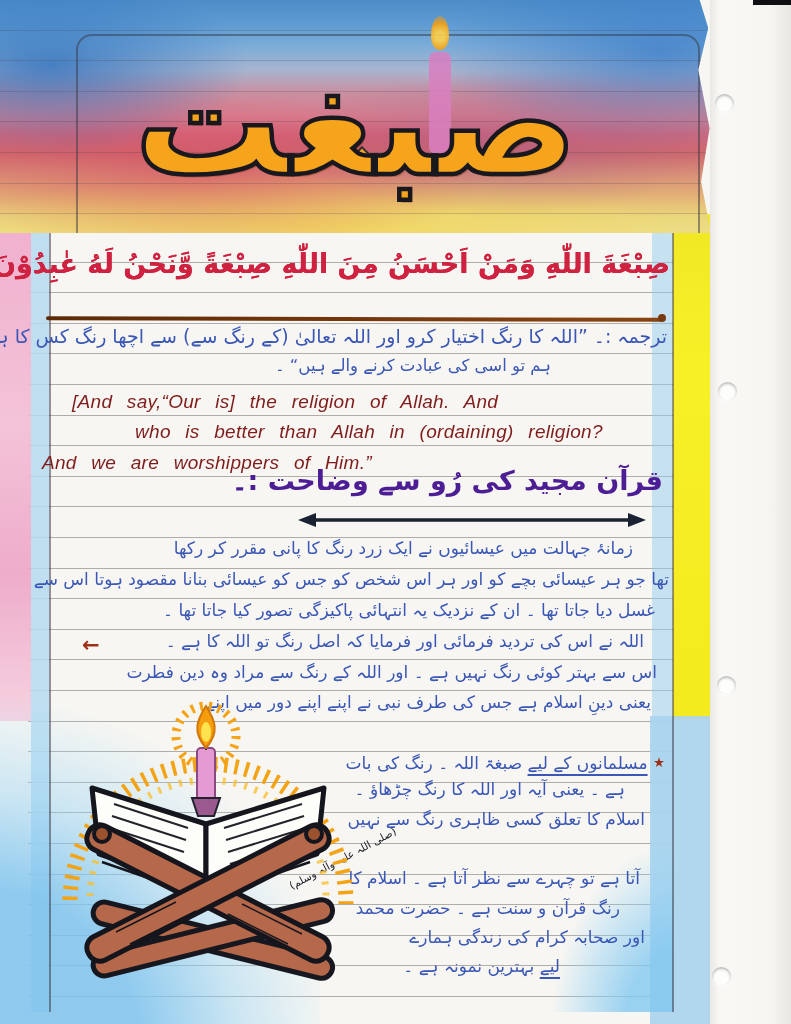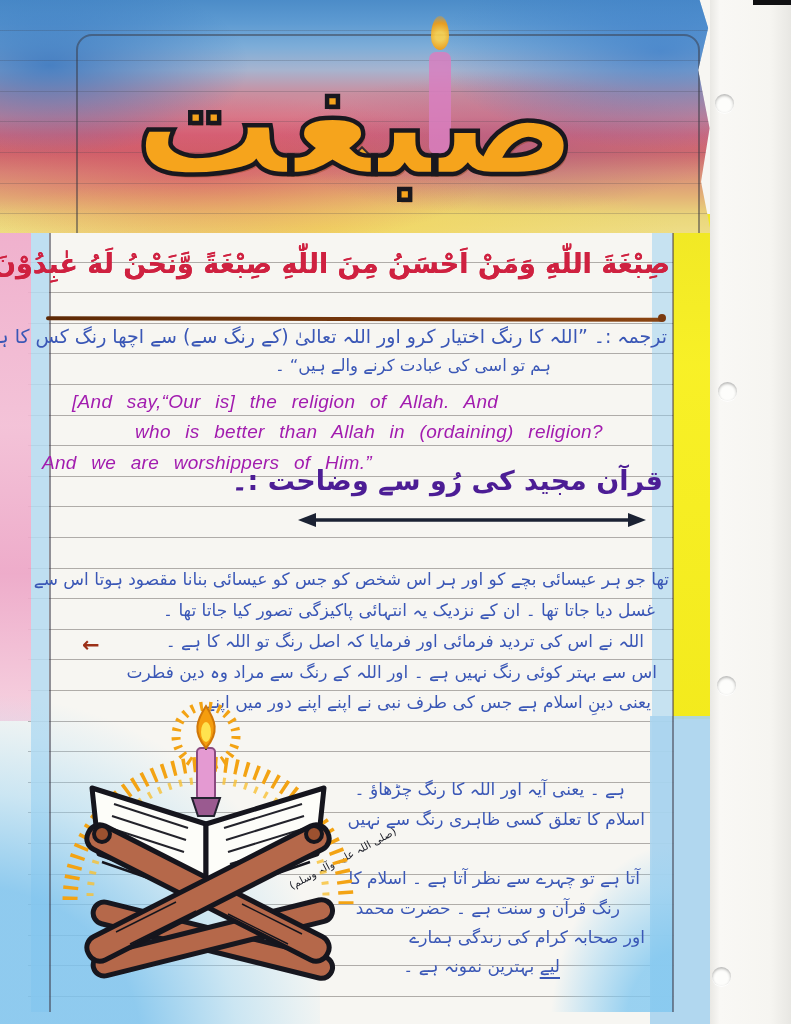--- a/index.html
+++ b/index.html
@@ -32,21 +32,21 @@
   .mini-candle{position:absolute;left:429px;top:52px;width:22px;height:102px;background:#d87fc0;
     border-radius:7px;opacity:.85;}
   .mini-flame{position:absolute;left:431px;top:16px;width:18px;height:34px;border-radius:50% 50% 50% 50%/60% 60% 40% 40%;
     background:radial-gradient(circle at 50% 60%,#ffd24a 20%,#f59d0e 60%,rgba(245,157,14,.2));opacity:.9;}
   .ornament{position:absolute;left:352px;top:150px;width:16px;height:16px;background:#f2b11c;
     border:2px solid #2a2430;transform:rotate(45deg);opacity:.9;}
   
   .u{position:absolute;direction:rtl;unicode-bidi:isolate;white-space:nowrap;z-index:4;
      color:#3a57b6;font-size:17px;}
   .en{position:absolute;z-index:4;font-family:"Liberation Sans",sans-serif;font-style:italic;
-      color:#a21caf;font-size:19px;white-space:nowrap;word-spacing:9px;letter-spacing:.3px;}
+      color:#7f1d1d;font-size:19px;white-space:nowrap;word-spacing:9px;letter-spacing:.3px;}
   .verse{color:#cf2140;font-weight:700;font-size:27px;text-shadow:0 0 .6px #cf2140;}
   .heading{color:#4c1d95;font-weight:700;font-size:27px;}
   .divider{position:absolute;left:46px;top:317px;width:616px;height:3.5px;z-index:4;
     background:linear-gradient(90deg,#5e2a06,#8a4412);border-radius:3px;transform:rotate(.15deg);}
   .divider-dot{position:absolute;left:658px;top:314px;width:8px;height:8px;border-radius:50%;
     background:#7a3a10;z-index:4;}
   .uline{text-decoration:underline;text-underline-offset:5px;text-decoration-thickness:1.5px;}
   .marker{color:#9c3018;font-weight:bold;}
   .side-note{font-size:10.5px;color:#20222c;transform:rotate(-28deg);transform-origin:center;}
   
@@ -102,27 +102,32 @@
   <div class="en" style="left:95px;top:421px;margin-left:40px;">who is better than Allah in (ordaining) religion?</div>
   <div class="en" style="left:42px;top:452px;">And we are worshippers of Him.”</div>
 
   <div class="u heading" style="right:128px;top:465px;">قرآن مجید کی رُو سے وضاحت :۔</div>
   <svg class="arrow-svg" width="352" height="24" viewBox="0 0 352 24">
     <line x1="16" y1="12" x2="336" y2="12" stroke="#1b2233" stroke-width="3.5"></line>
     <polygon points="2,12 20,5 20,19" fill="#1b2233"></polygon>
     <polygon points="350,12 332,5 332,19" fill="#1b2233"></polygon>
   </svg>
 
+  <div class="u" style="right:158px;top:538px;">زمانۂ جہالت میں عیسائیوں نے ایک زرد رنگ کا پانی مقرر کر رکھا</div>
   <div class="u" style="right:122px;top:569px;">تھا جو ہر عیسائی بچے کو اور ہر اس شخص کو جس کو عیسائی بنانا مقصود ہوتا اس سے</div>
   <div class="u" style="right:136px;top:600px;">غسل دیا جاتا تھا ۔ ان کے نزدیک یہ انتہائی پاکیزگی تصور کیا جاتا تھا ۔</div>
   <div class="u" style="right:147px;top:631px;">اللہ نے اس کی تردید فرمائی اور فرمایا کہ اصل رنگ تو اللہ کا ہے ۔</div>
   <span class="u marker" style="left:82px;right:auto;top:633px;font-size:21px;">←</span>
   <div class="u" style="right:134px;top:662px;">اس سے بہتر کوئی رنگ نہیں ہے ۔ اور اللہ کے رنگ سے مراد وہ دین فطرت</div>
   <div class="u" style="right:140px;top:692px;">یعنی دینِ اسلام ہے جس کی طرف نبی نے اپنے اپنے دور میں اپنے</div>
 
+  <div class="u" style="right:126px;top:749px;">
+    <span class="marker" style="font-size:22px;">٭</span>
+    <span class="uline">مسلمانوں کے لیے</span><span> صبغۃ اللہ ۔ رنگ کی بات</span>
+  </div>
 
   <div class="u" style="right:166px;top:779px;">ہے ۔ یعنی آیہ اور اللہ کا رنگ چڑھاؤ ۔</div>
   <div class="u" style="right:146px;top:809px;">اسلام کا تعلق کسی ظاہری رنگ سے نہیں</div>
   <div class="u" style="right:151px;top:868px;">آتا ہے تو چہرے سے نظر آتا ہے ۔ اسلام کا</div>
   <div class="u" style="right:171px;top:898px;text-align:center;">رنگ قرآن و سنت ہے ۔ حضرت محمد</div>
   <div class="u side-note" style="left:283px;right:auto;top:852px;">(صلی اللہ علیہ وآلہ وسلم)</div>
   <div class="u" style="right:146px;top:927px;">اور صحابہ کرام کی زندگی ہمارے</div>
 
   <div class="u" style="right:231px;top:956px;">
     <span class="uline">لیے</span><span> بہترین نمونہ ہے ۔</span>

